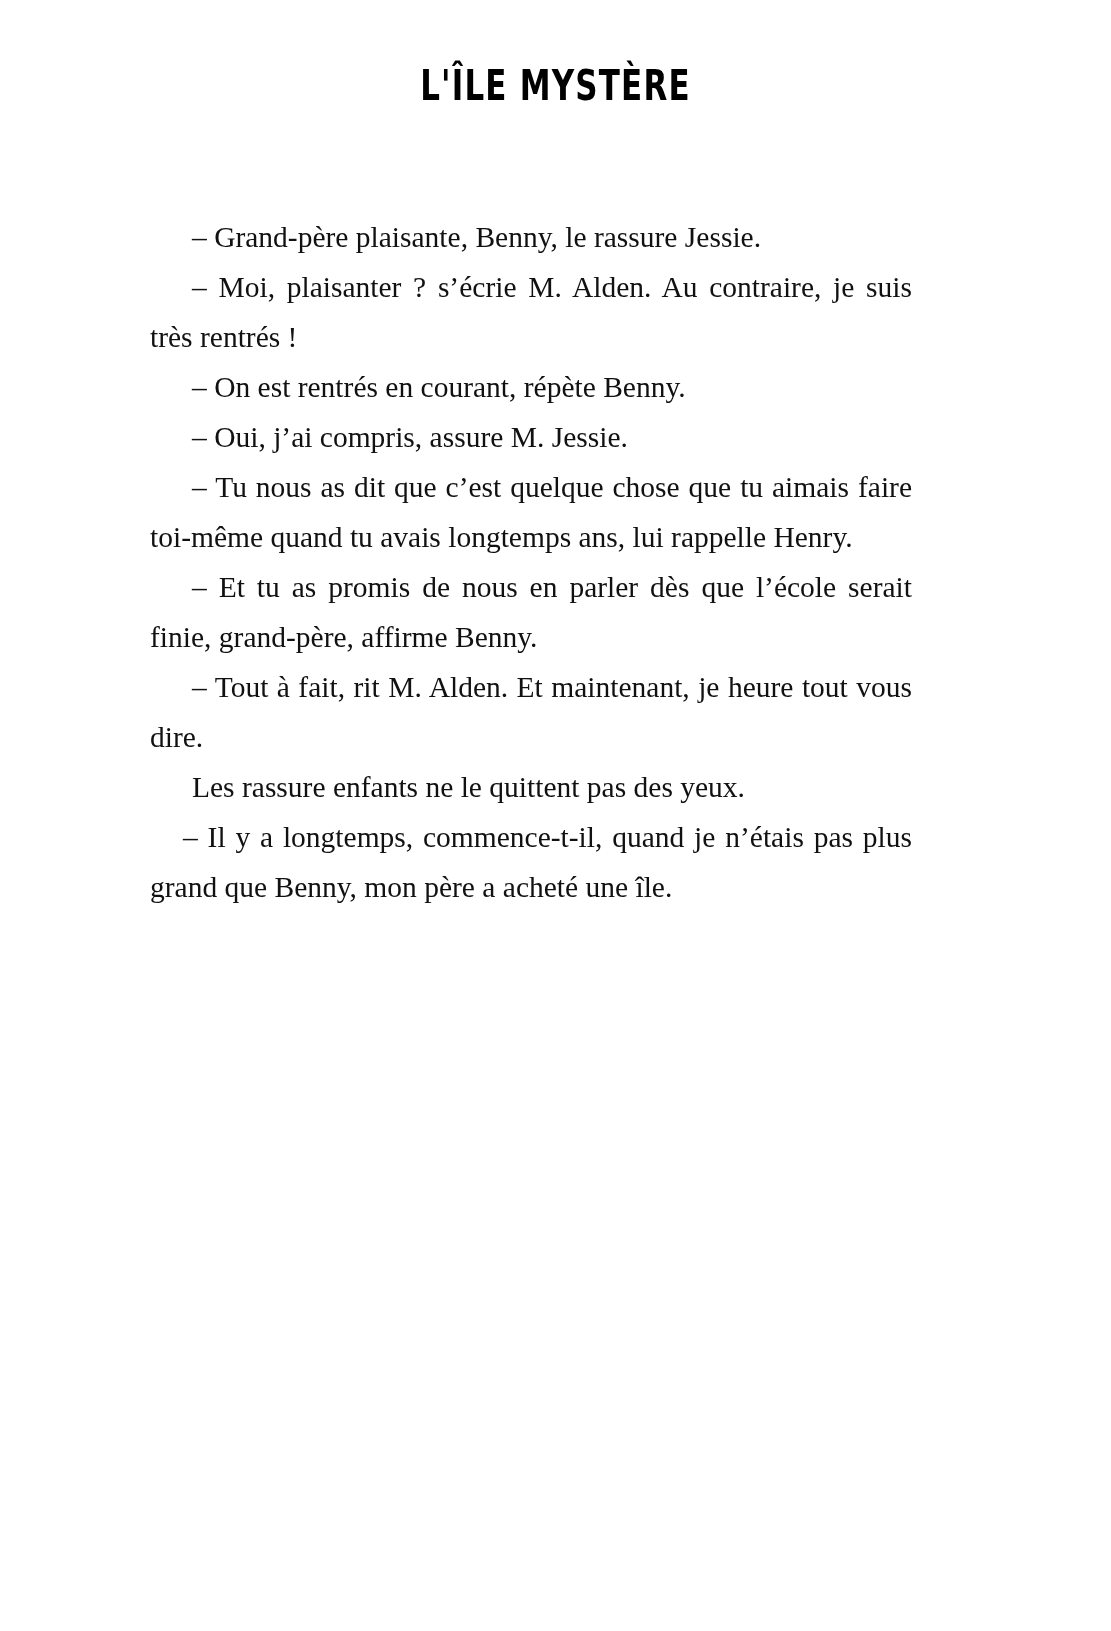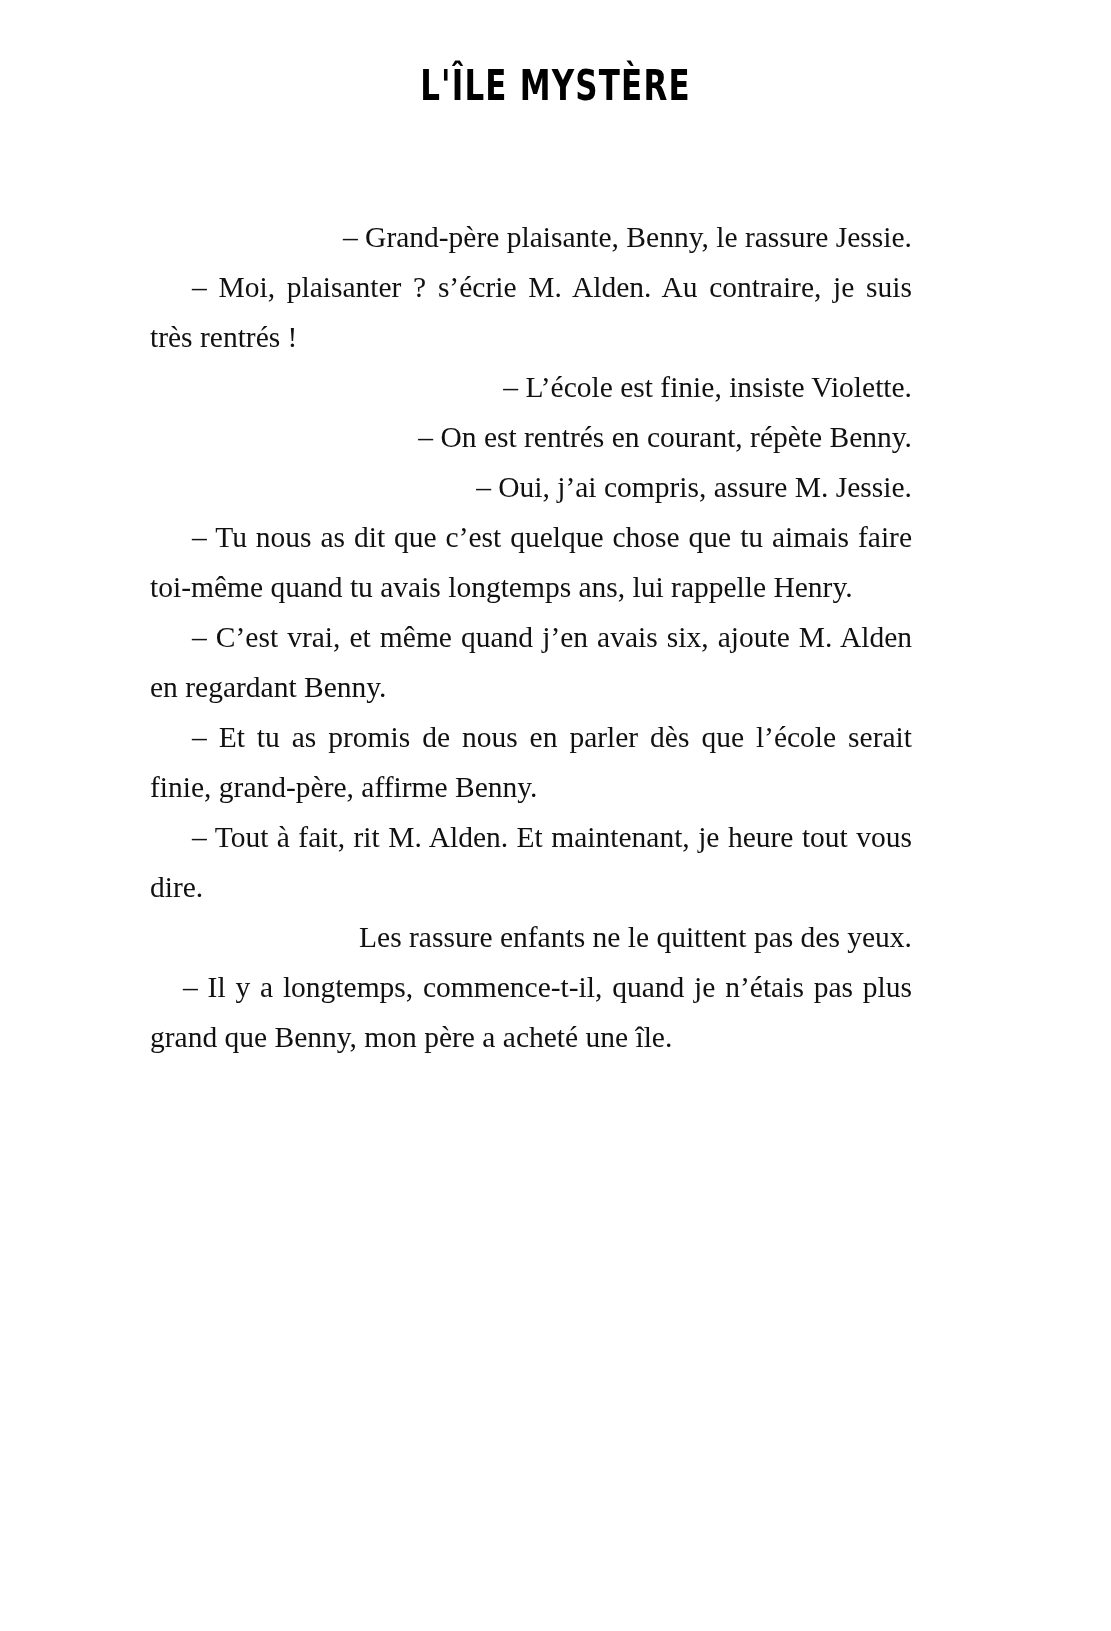--- a/index.html
+++ b/index.html
@@ -51,21 +51,21 @@
 
   .para {
     margin: 0;
     text-indent: 42px;
     text-align: justify;
     word-spacing: 0px;
   }
 
   
   .para.short {
-    text-align: right;
+    text-align: left;
   }
 
   
   .para.tight-indent {
     text-indent: 33px;
   }
 
   
   .folio {
     position: absolute;
@@ -84,25 +84,23 @@
 <body>
 
 <div class="page">
 
   <div class="running-head">L'ÎLE MYSTÈRE</div>
 
   <div class="text-block">
 
     <p class="para short">– Grand-père plaisante, Benny, le rassure Jessie.</p>
     <p class="para">– Moi, plaisanter ? s’écrie M. Alden. Au contraire, je suis très rentrés !</p>
-    <p class="para short">– L’école est finie, insiste Violette.</p>
     <p class="para short">– On est rentrés en courant, répète Benny.</p>
     <p class="para short">– Oui, j’ai compris, assure M. Jessie.</p>
     <p class="para">– Tu nous as dit que c’est quelque chose que tu aimais faire toi-même quand tu avais longtemps ans, lui rappelle Henry.</p>
-    <p class="para">– C’est vrai, et même quand j’en avais six, ajoute M. Alden en regardant Benny.</p>
     <p class="para">– Et tu as promis de nous en parler dès que l’école serait finie, grand-père, affirme Benny.</p>
     <p class="para">– Tout à fait, rit M. Alden. Et maintenant, je heure tout vous dire.</p>
     <p class="para short">Les rassure enfants ne le quittent pas des yeux.</p>
     <p class="para tight-indent">– Il y a longtemps, commence-t-il, quand je n’étais pas plus grand que Benny, mon père a acheté une île.</p>
 
   </div>
 
   <div class="folio">8</div>
 
 </div>

